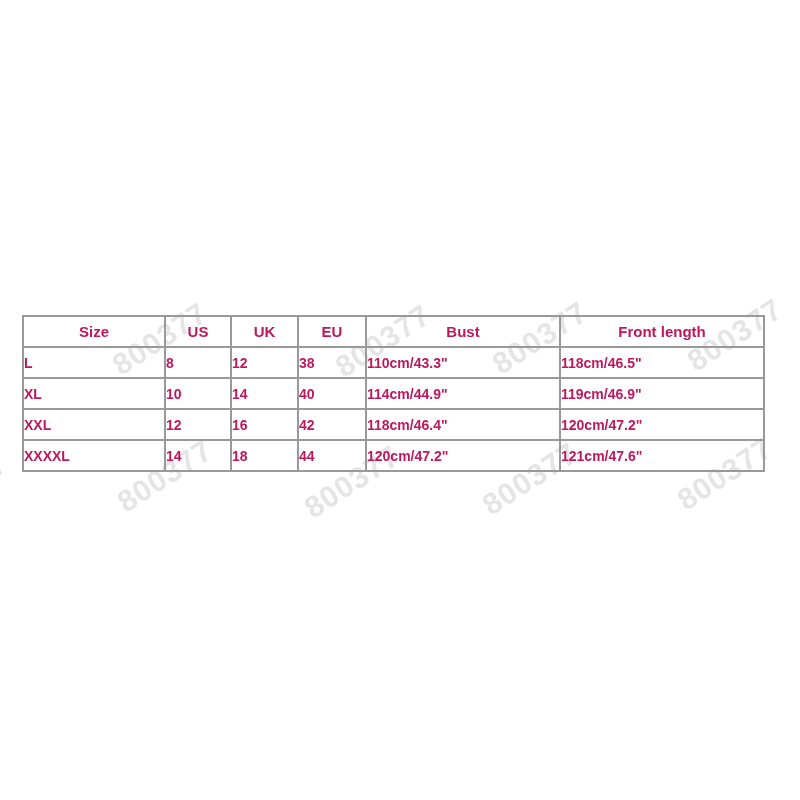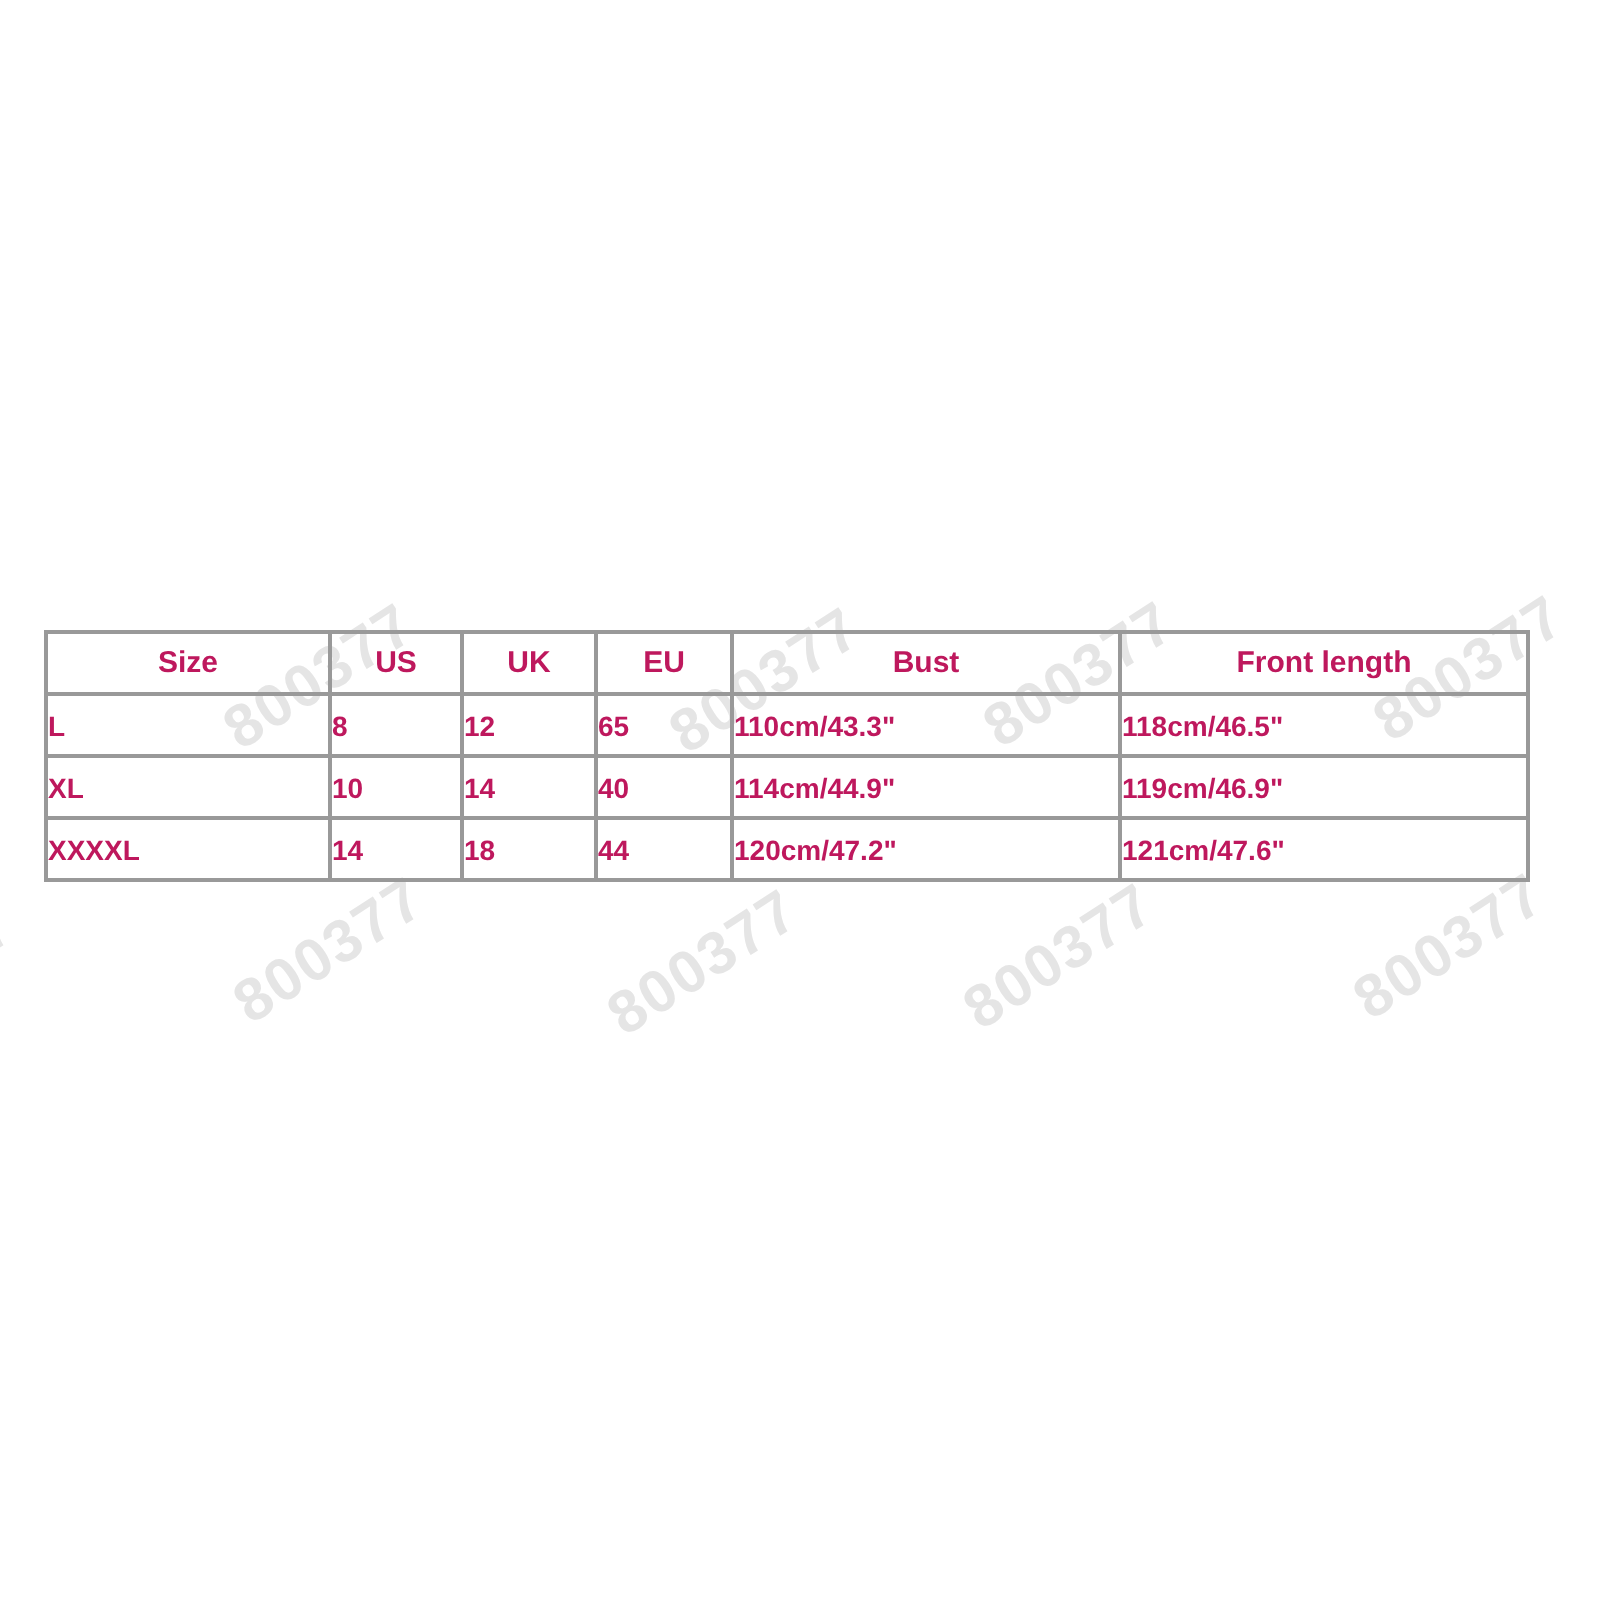--- a/index.html
+++ b/index.html
@@ -91,31 +91,39 @@
           <th>EU</th>
           <th>Bust</th>
           <th>Front length</th>
         </tr>
     </thead>
     <tbody>
         <tr>
           <td>L</td>
           <td>8</td>
           <td>12</td>
-          <td>65</td>
+          <td>38</td>
           <td>110cm/43.3"</td>
           <td>118cm/46.5"</td>
         </tr>
         <tr>
           <td>XL</td>
           <td>10</td>
           <td>14</td>
           <td>40</td>
           <td>114cm/44.9"</td>
           <td>119cm/46.9"</td>
+        </tr>
+        <tr>
+          <td>XXL</td>
+          <td>12</td>
+          <td>16</td>
+          <td>42</td>
+          <td>118cm/46.4"</td>
+          <td>120cm/47.2"</td>
         </tr>
         <tr>
           <td>XXXXL</td>
           <td>14</td>
           <td>18</td>
           <td>44</td>
           <td>120cm/47.2"</td>
           <td>121cm/47.6"</td>
         </tr>
       </tbody>

